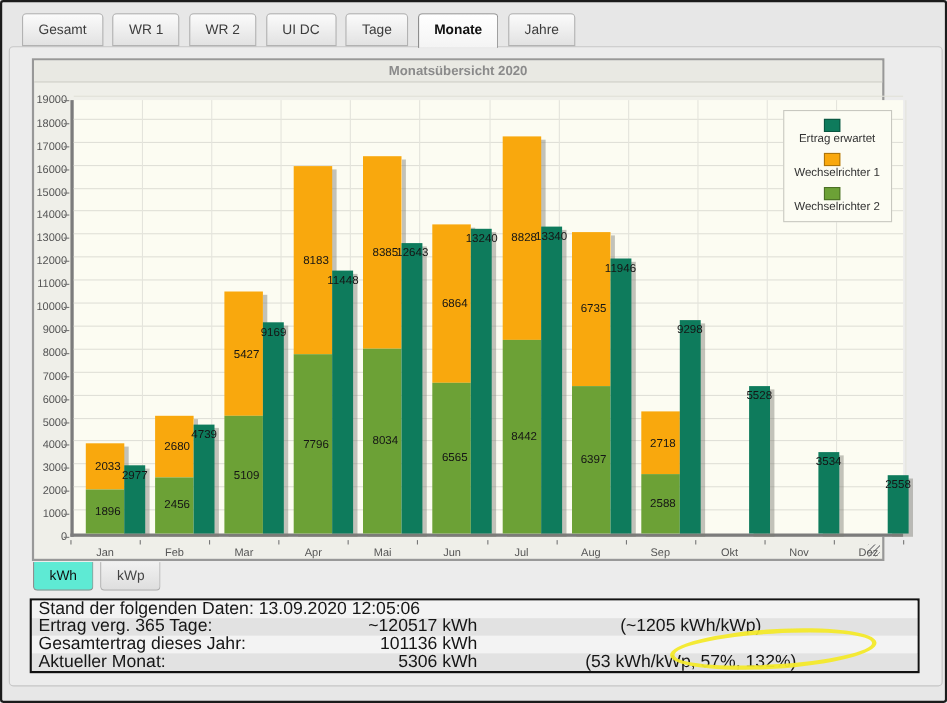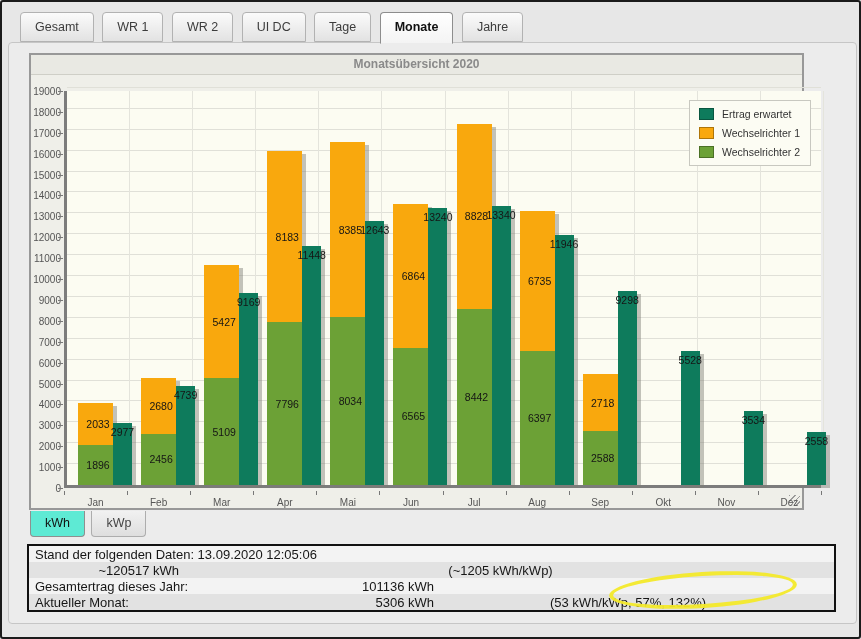--- a/index.html
+++ b/index.html
@@ -57,39 +57,39 @@
   .seg { width:100%; }
   .bar-exp { position:absolute; bottom:0; z-index:2;
              box-shadow:4px 3px 0 rgba(125,125,115,.45); }
   .bval { position:absolute; transform:translateX(-50%); font-size:10.5px; color:#151515;
           white-space:nowrap; z-index:4; }
   
   .legend {
     position:absolute; right:10px; top:9px; z-index:5;
     background:#fcfcf3; border:1px solid #c8c8c0; padding:7px 10px 5px 9px;
   }
-  .leg-item { display:flex; align-items:center; margin-bottom:7px; }
+  .leg-item { display:flex; align-items:center; margin-bottom:7px;flex-direction:column; }
   .leg-item:last-child { margin-bottom:2px; }
   .swatch { width:15px; height:12px; margin-right:8px; border:1px solid rgba(0,0,0,.3); }
   .leg-label { font-size:10.5px; color:#333; white-space:nowrap; }
   
   .unitbar { position:absolute; left:28px; top:509px; z-index:3; }
   .unit-btn {
     display:inline-block; padding:5px 14px 6px; margin-right:2px;
     background:linear-gradient(#f1f1f1,#dedede);
     border:1px solid #adadad; border-top:none; border-radius:0 0 4px 4px;
     font-size:12.5px; color:#444; cursor:default;
   }
   .unit-btn.active { background:#5eead4; color:#111; border-color:#8f8f8f; }
   
   .ftable {
     position:absolute; left:25px; top:542px; width:809px;
     border:2px solid #111; background:#f2f2f2; z-index:2;
   }
-  .f-row { display:flex; align-items:center; height:16px; font-size:13px; color:#161616; }
+  .f-row { display:flex; align-items:center; height:16px; font-size:16px; color:#161616; }
   .f-row:nth-child(odd) { background:#f3f3f3; }
   .f-row:nth-child(even) { background:#e2e2e2; }
   .f-label { flex:0 0 255px; padding-left:6px; white-space:nowrap; }
   .f-value { flex:0 0 150px; text-align:right; white-space:nowrap; }
   .f-extra { flex:1; text-align:center; padding-right:12px; white-space:nowrap; }
   
   .hl-ellipse {
     position:absolute; left:607px; top:570px; width:188px; height:36px;
     border:4px solid rgba(243,233,42,.95); border-radius:50%;
     transform:rotate(-3.5deg); z-index:10; pointer-events:none;
@@ -320,20 +320,21 @@
   <span class="unit-btn">kWp</span>
 </div>
 
 <div class="ftable">
   <div class="f-row">
     <span class="f-label">Stand der folgenden Daten: 13.09.2020 12:05:06</span>
     <span class="f-value"></span>
     <span class="f-extra"></span>
   </div>
   <div class="f-row">
+    <span class="f-label">Ertrag verg. 365 Tage:</span>
     <span class="f-value">~120517 kWh</span>
     <span class="f-extra">(~1205 kWh/kWp)</span>
   </div>
   <div class="f-row">
     <span class="f-label">Gesamtertrag dieses Jahr:</span>
     <span class="f-value">101136 kWh</span>
   </div>
   <div class="f-row">
     <span class="f-label">Aktueller Monat:</span>
     <span class="f-value">5306 kWh</span>

